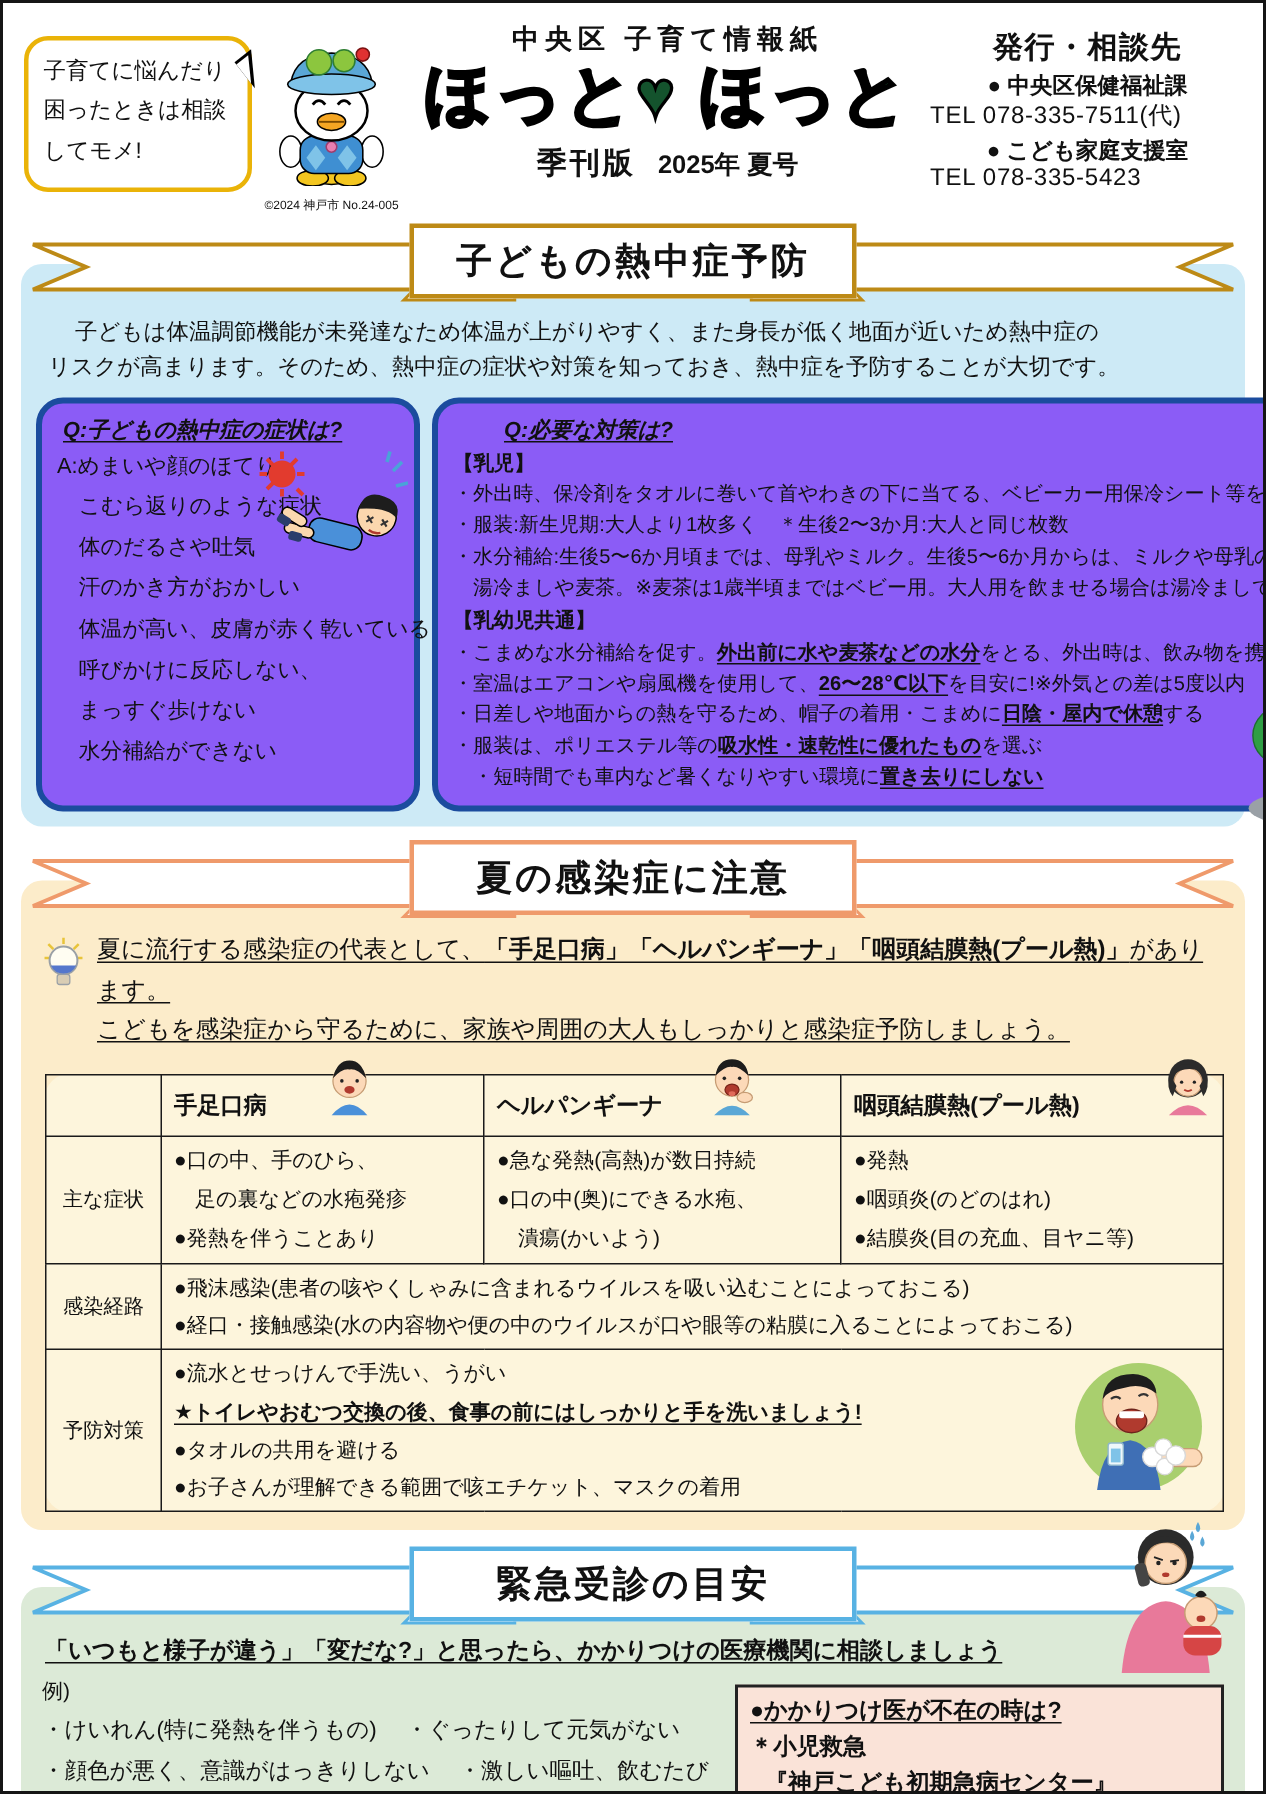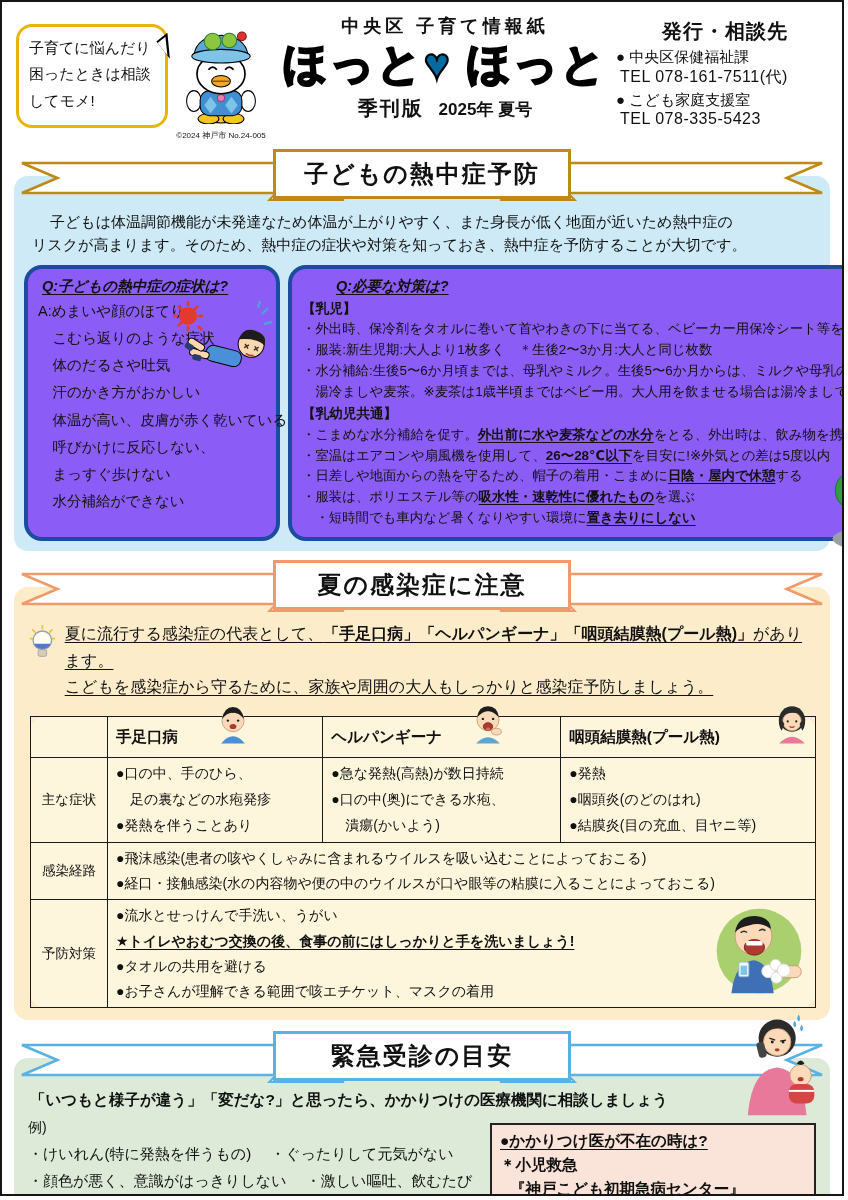--- a/index.html
+++ b/index.html
@@ -9,27 +9,27 @@
   
   .header{display:flex;padding:8px 8px 0 14px;height:146px;box-sizing:border-box;}
   .bubble{position:relative;width:152px;height:104px;border:3px solid #eab308;border-radius:16px;background:#fff;margin-top:14px;padding:8px 6px 6px 10px;box-sizing:border-box;flex:none;}
   .bubble .bl{font-size:15px;line-height:1.75;white-space:nowrap;}
   .bubble .tail{position:absolute;right:-16px;top:6px;width:0;height:0;border-style:solid;border-width:0 6px 22px 14px;border-color:transparent transparent transparent #000;transform:rotate(-38deg);}
   .bubble .tail2{position:absolute;right:-10px;top:10px;width:0;height:0;border-style:solid;border-width:0 4px 16px 10px;border-color:transparent transparent transparent #fff;transform:rotate(-38deg);}
   .mascot-wrap{flex:none;width:106px;text-align:center;padding-top:18px;}
   .credit{font-size:8px;white-space:nowrap;margin-top:2px;}
   .titleblock{flex:1;text-align:center;padding-top:4px;}
   .kicker{font-size:18px;font-weight:bold;letter-spacing:4px;}
-  .main-title{font-size:44px;font-weight:bold;color:#0369a1;letter-spacing:2px;
+  .main-title{font-size:44px;font-weight:bold;color:#14532d;letter-spacing:2px;
     -webkit-text-stroke:2.2px #000;text-shadow:0 0 1px #000;line-height:1.2;}
   .edition{font-size:17px;font-weight:bold;margin-top:4px;}
   .edition .ed-label{font-size:20px;letter-spacing:2px;margin-right:10px;}
   .contact{flex:none;width:218px;padding-top:8px;}
   .contact .c-head{font-size:20px;font-weight:bold;text-align:center;letter-spacing:1px;}
-  .contact .c-org{font-size:15px;font-weight:normal;margin-top:3px;}
+  .contact .c-org{font-size:15px;font-weight:bold;margin-top:3px;text-align:center;}
   .contact .c-tel{font-size:16px;margin-left:4px;letter-spacing:.5px;}
 
   
   .banner{position:relative;height:58px;margin:0 16px;z-index:5;}
   .banner svg.tails{position:absolute;inset:0;width:100%;height:100%;}
   .banner .bbox{position:absolute;left:50%;transform:translateX(-50%);top:1px;width:292px;height:44px;background:#fff;border-width:3px;border-style:solid;display:flex;align-items:center;justify-content:center;font-size:24px;font-weight:bold;letter-spacing:2px;}
   .banner.gold .bbox{border-color:#bd8a16;}
   .banner.orange .bbox{border-color:#ef9a6b;}
   .banner.blue .bbox{border-color:#58b2e3;}
 
@@ -64,21 +64,21 @@
   .dtable td,.dtable th{border:1.6px solid #1a1a1a;padding:3px 8px;vertical-align:top;text-align:left;}
   .dtable .rowlab{width:72px;font-size:13.5px;font-weight:normal;text-align:center;vertical-align:middle;padding:2px;}
   .dtable .dhead{font-size:15.5px;height:34px;vertical-align:middle;position:relative;}
   .dtable .cell{font-size:14px;line-height:1.85;white-space:nowrap;}
   .dtable .wide{font-size:14px;line-height:1.8;}
   .head-icon{position:absolute;top:-16px;}
   .prev-cell{position:relative;}
   .gargle-ill{position:absolute;right:10px;top:4px;}
 
   
-  .emg-lead{font-size:15.5px;font-weight:bold;text-underline-offset:3px;margin:0 0 4px 2px;}
+  .emg-lead{font-size:15.5px;font-weight:bold;text-decoration:underline;text-underline-offset:3px;margin:0 0 4px 2px;}
   .emg-row{display:flex;gap:10px;}
   .examples{flex:1;font-size:15px;line-height:1.8;}
   .ex-label{font-size:14px;}
   .pinkbox{flex:none;width:326px;background:#fae3d8;border:2.5px solid #222;padding:4px 8px 6px;box-sizing:border-box;font-size:15.5px;font-weight:bold;line-height:1.55;margin-top:8px;height:150px;}
   .pinkbox .ind{margin-left:10px;}
   .mother-ill{position:absolute;right:2px;top:-46px;z-index:7;}
 </style>
 </head>
 <body>
 
@@ -123,21 +123,21 @@
       <div class="main-title">ほっと♥ ほっと</div>
       <div class="edition">
         <span class="ed-label">季刊版</span>
         <span>2025年 夏号</span>
       </div>
     </div>
 
     <div class="contact">
       <div class="c-head">発行・相談先</div>
       <div class="c-org">● 中央区保健福祉課</div>
-      <div class="c-tel">TEL 078-161-7511(代)</div>
+      <div class="c-tel">TEL 078-335-7511(代)</div>
       <div class="c-org">● こども家庭支援室</div>
       <div class="c-tel">TEL 078-335-5423</div>
     </div>
   </div>
 
   <div class="banner gold">
     <svg class="tails" viewBox="0 0 820 58" preserveAspectRatio="none">
       <polygon points="4,15 330,15 330,45 4,45 40,30" fill="#fff" stroke="#bd8a16" stroke-width="2.6"></polygon>
       <polygon points="816,15 490,15 490,45 816,45 780,30" fill="#fff" stroke="#bd8a16" stroke-width="2.6"></polygon>
       <polygon points="262,45 330,45 330,52 255,52" fill="#fff" stroke="#bd8a16" stroke-width="2"></polygon>

